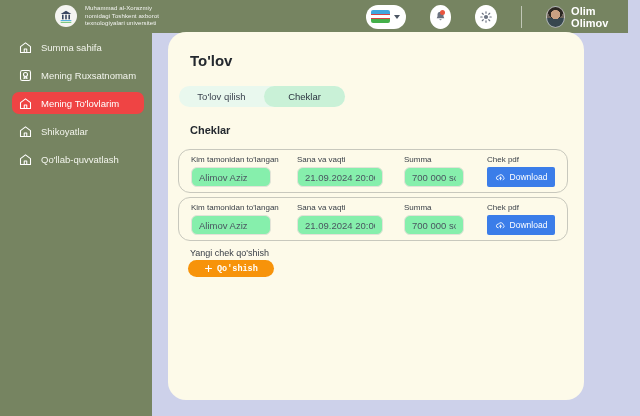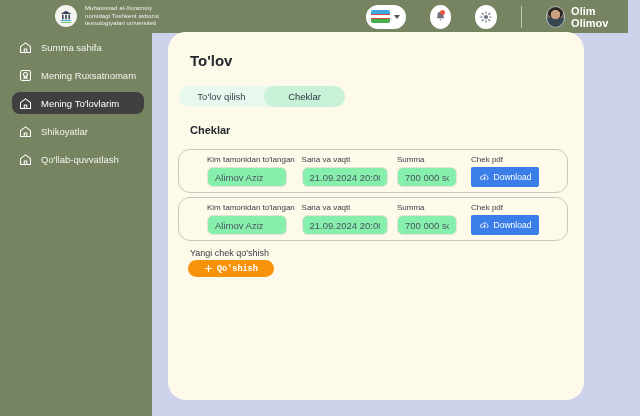--- a/index.html
+++ b/index.html
@@ -51,21 +51,21 @@
   .sidebar {
     position:absolute; left:0; top:33px; width:152px; height:383px;
     background:#768461;
   }
   .nav-item {
     display:flex; align-items:center; gap:8px; height:22px;
     margin:0 8px 6px 12px; padding-left:6px; border-radius:7px;
     color:#f2f4ec; font-size:9.5px; font-weight:500; white-space:nowrap; cursor:pointer;
   }
   .nav-item:first-child { margin-top:3px; }
-  .nav-item.active { background:#404040; color:#ffffff;border-radius:8px; }
+  .nav-item.active { background:#ef4444; color:#ffffff; }
   .nav-icon { width:15px; height:15px; flex:0 0 15px; display:flex; }
 
   
   .panel {
     position:absolute; left:168px; top:32px; width:416px; height:368px;
     background:#fdfae9; border-radius:18px;
   }
   .page-title { position:absolute; left:22px; top:20px; font-size:15px; font-weight:700; color:#24292f; }
   .tabs {
     position:absolute; left:11px; top:54px; width:166px; height:21px;
@@ -75,21 +75,21 @@
     height:21px; display:flex; align-items:center; justify-content:center;
     font-size:9.5px; color:#3c4450; cursor:pointer; border-radius:11px;
   }
   .tab.inactive { flex:1; }
   .tab.active { width:81px; background:#c9f1d7; color:#2b3440; }
   .section-title { position:absolute; left:22px; top:92px; font-size:11px; font-weight:700; color:#24292f; }
 
   .check-card {
     position:absolute; left:10px; width:390px; height:44px;
     border:1px solid #c8c8bd; border-radius:12px;
-    display:flex; align-items:center; padding:0 28px;
+    display:flex; align-items:center; padding:0 12px;
   }
   .card-0 { top:117px; } .card-1 { top:165px; }
   .fgroup { display:flex; flex-direction:column; justify-content:center; }
   .fg-payer { width:106px; } .fg-date { width:107px; } .fg-sum { width:83px; } .fg-pdf { flex:1; }
   .flabel { font-size:8px; color:#3a4048; margin-bottom:3px; font-weight:500; }
   .finput {
     height:20px; background:#86efac; border:1px solid #e3e3d8; border-radius:6px;
     font-family:"Liberation Sans", sans-serif; font-size:9.5px; color:#4a5560; padding:0 7px;
   }
   .w-payer { width:80px; } .w-date { width:86px; } .w-sum { width:60px; }

